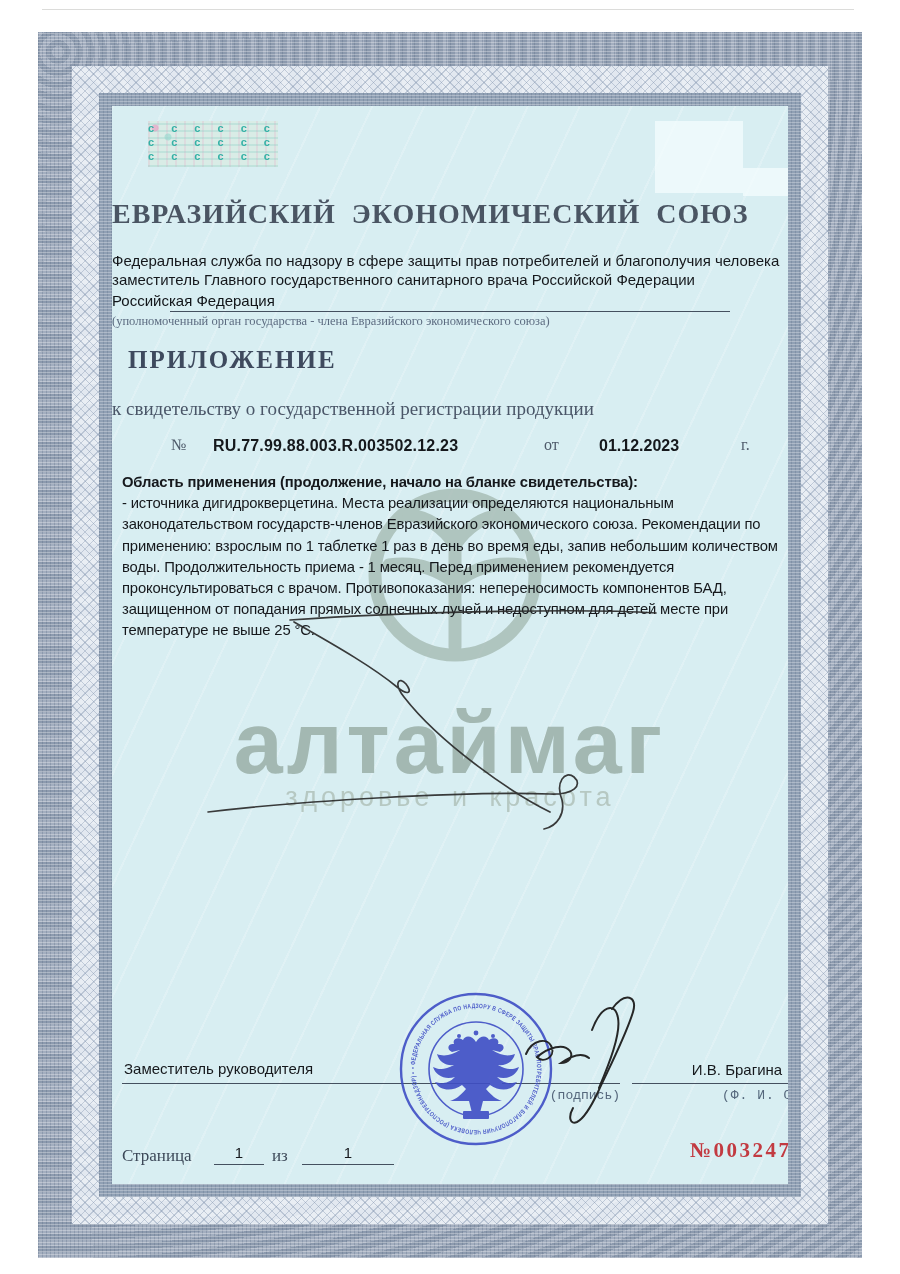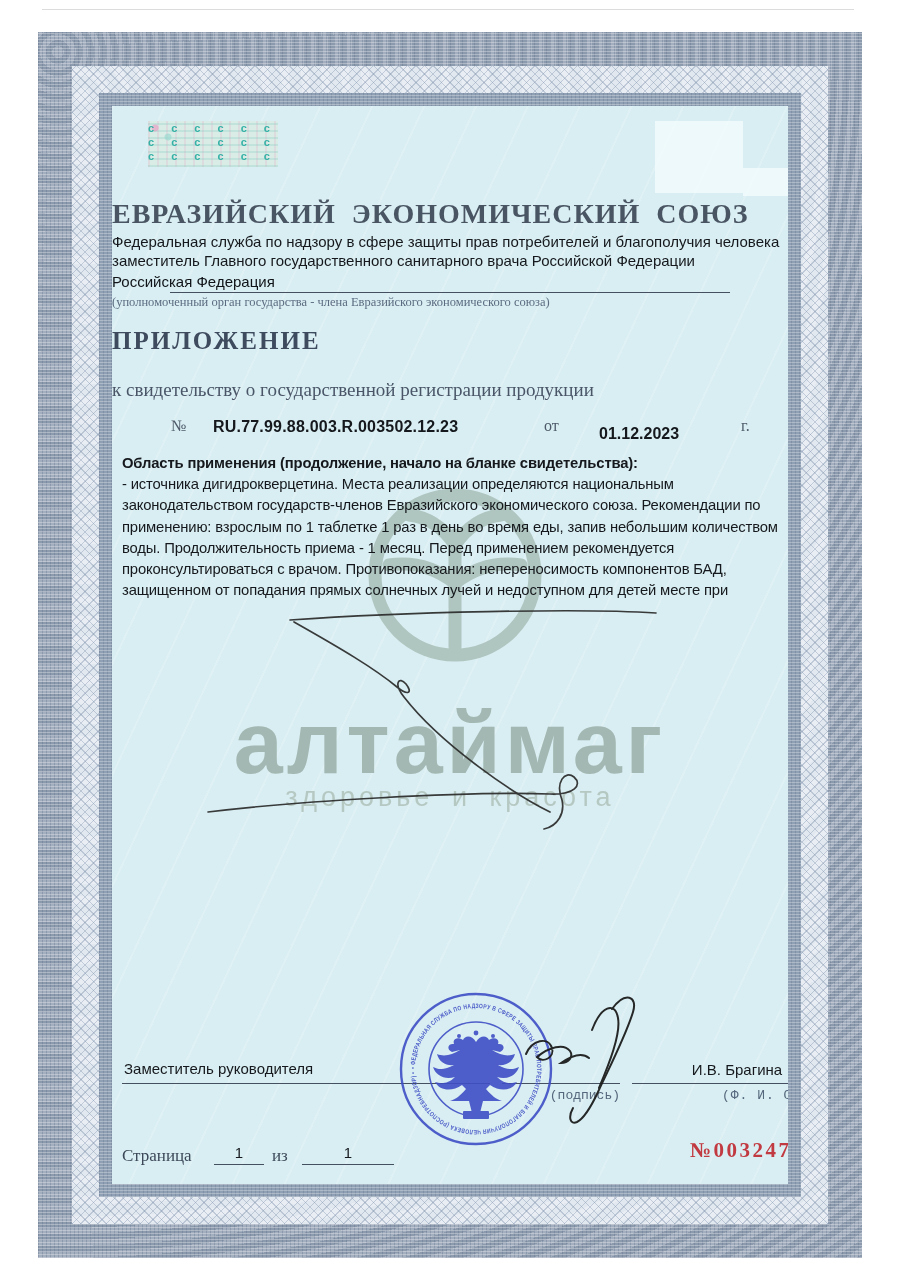--- a/index.html
+++ b/index.html
@@ -38,37 +38,37 @@
       repeating-linear-gradient(0deg, rgba(120,200,190,.25) 0 2px, rgba(0,0,0,0) 2px 7px),
       repeating-linear-gradient(90deg, rgba(236,142,187,.18) 0 2px, rgba(0,0,0,0) 2px 9px);}
   .patch{position:absolute;background:rgba(244,252,253,.75);}
   .patch.p1{left:543px;top:15px;width:88px;height:72px;}
   .patch.p2{left:631px;top:62px;width:52px;height:28px;}
 
   
   .header{position:relative;z-index:2;padding-top:92px;text-align:left;color:#101418;}
   .union-title{font-family:"Liberation Serif",serif;font-weight:bold;font-size:28px;
     color:#4a5563;letter-spacing:1px;word-spacing:8px;white-space:nowrap;}
-  .auth{font-size:15px;line-height:19px;margin-top:2px;white-space:nowrap;color:#15181c;}
+  .auth{font-size:15px;line-height:19px;margin-top:21px;white-space:nowrap;color:#15181c;}
   .auth.l2{margin-top:0;}
   .country{font-size:15px;line-height:19px;margin-top:2px;}
   .country-rule{width:560px;margin:1px auto 0 auto;border-bottom:1.4px solid #44505f;}
   .auth-note{font-family:"Liberation Serif",serif;font-size:12.5px;color:#5c6b80;margin-top:2px;}
   .doc-title{font-family:"Liberation Serif",serif;font-weight:bold;font-size:25px;
-    color:#3e4a5e;letter-spacing:2px;margin-top:17px;}
+    color:#3e4a5e;letter-spacing:2px;margin-top:17px;padding-left:16px;}
   .doc-subtitle{font-family:"Liberation Serif",serif;font-weight:normal;font-size:19px;
     color:#4a5668;margin-top:24px;white-space:nowrap;}
 
   
   .reg-line{position:relative;z-index:2;height:22px;margin-top:16px;font-size:16px;}
   .reg-line .lbl{position:absolute;font-family:"Liberation Serif",serif;color:#4e5a6a;}
   .reg-no-label{left:59px;top:0;}
   .reg-number{position:absolute;left:101px;top:1px;font-weight:bold;color:#15181c;letter-spacing:.2px;}
   .reg-ot{left:432px;top:0;}
-  .reg-date{position:absolute;left:487px;top:8px;font-weight:bold;color:#15181c;}
+  .reg-date{position:absolute;left:487px;top:1px;font-weight:bold;color:#15181c;}
   .reg-g{left:629px;top:0;}
 
   
   .body-block{position:relative;z-index:2;margin:14px 4px 0 10px;font-size:14.8px;
     line-height:21.2px;letter-spacing:-.15px;color:#15181c;}
   .body-heading{font-weight:bold;white-space:nowrap;}
   .body-line{white-space:nowrap;}
 
   
   .watermark{position:absolute;left:0;top:0;width:100%;height:100%;z-index:1;pointer-events:none;}
@@ -162,20 +162,21 @@
           </div>
 
           <div class="body-block">
             <div class="body-heading">Область применения (продолжение, начало на бланке свидетельства):</div>
             <div class="body-line">- источника дигидрокверцетина. Места реализации определяются национальным</div>
             <div class="body-line">законодательством государств-членов Евразийского экономического союза. Рекомендации по</div>
             <div class="body-line">применению: взрослым по 1 таблетке 1 раз в день во время еды, запив небольшим количеством</div>
             <div class="body-line">воды. Продолжительность приема - 1 месяц. Перед применением рекомендуется</div>
             <div class="body-line">проконсультироваться с врачом. Противопоказания: непереносимость компонентов БАД,</div>
             <div class="body-line">защищенном от попадания прямых солнечных лучей и недоступном для детей месте при</div>
+            <div class="body-line">температуре не выше 25 °С.</div>
           </div>
 
           <svg class="stamp" width="154" height="154" viewBox="0 0 154 154">
             <defs>
               <path id="ringPath" d="M16,77 a61,61 0 1 1 122,0 a61,61 0 1 1 -122,0"></path>
             </defs>
             <g stroke="#3f4ec5" fill="none">
               <circle cx="77" cy="77" r="75" stroke-width="2.4"></circle>
               <circle cx="77" cy="77" r="47" stroke-width="1.6"></circle>
             </g>

